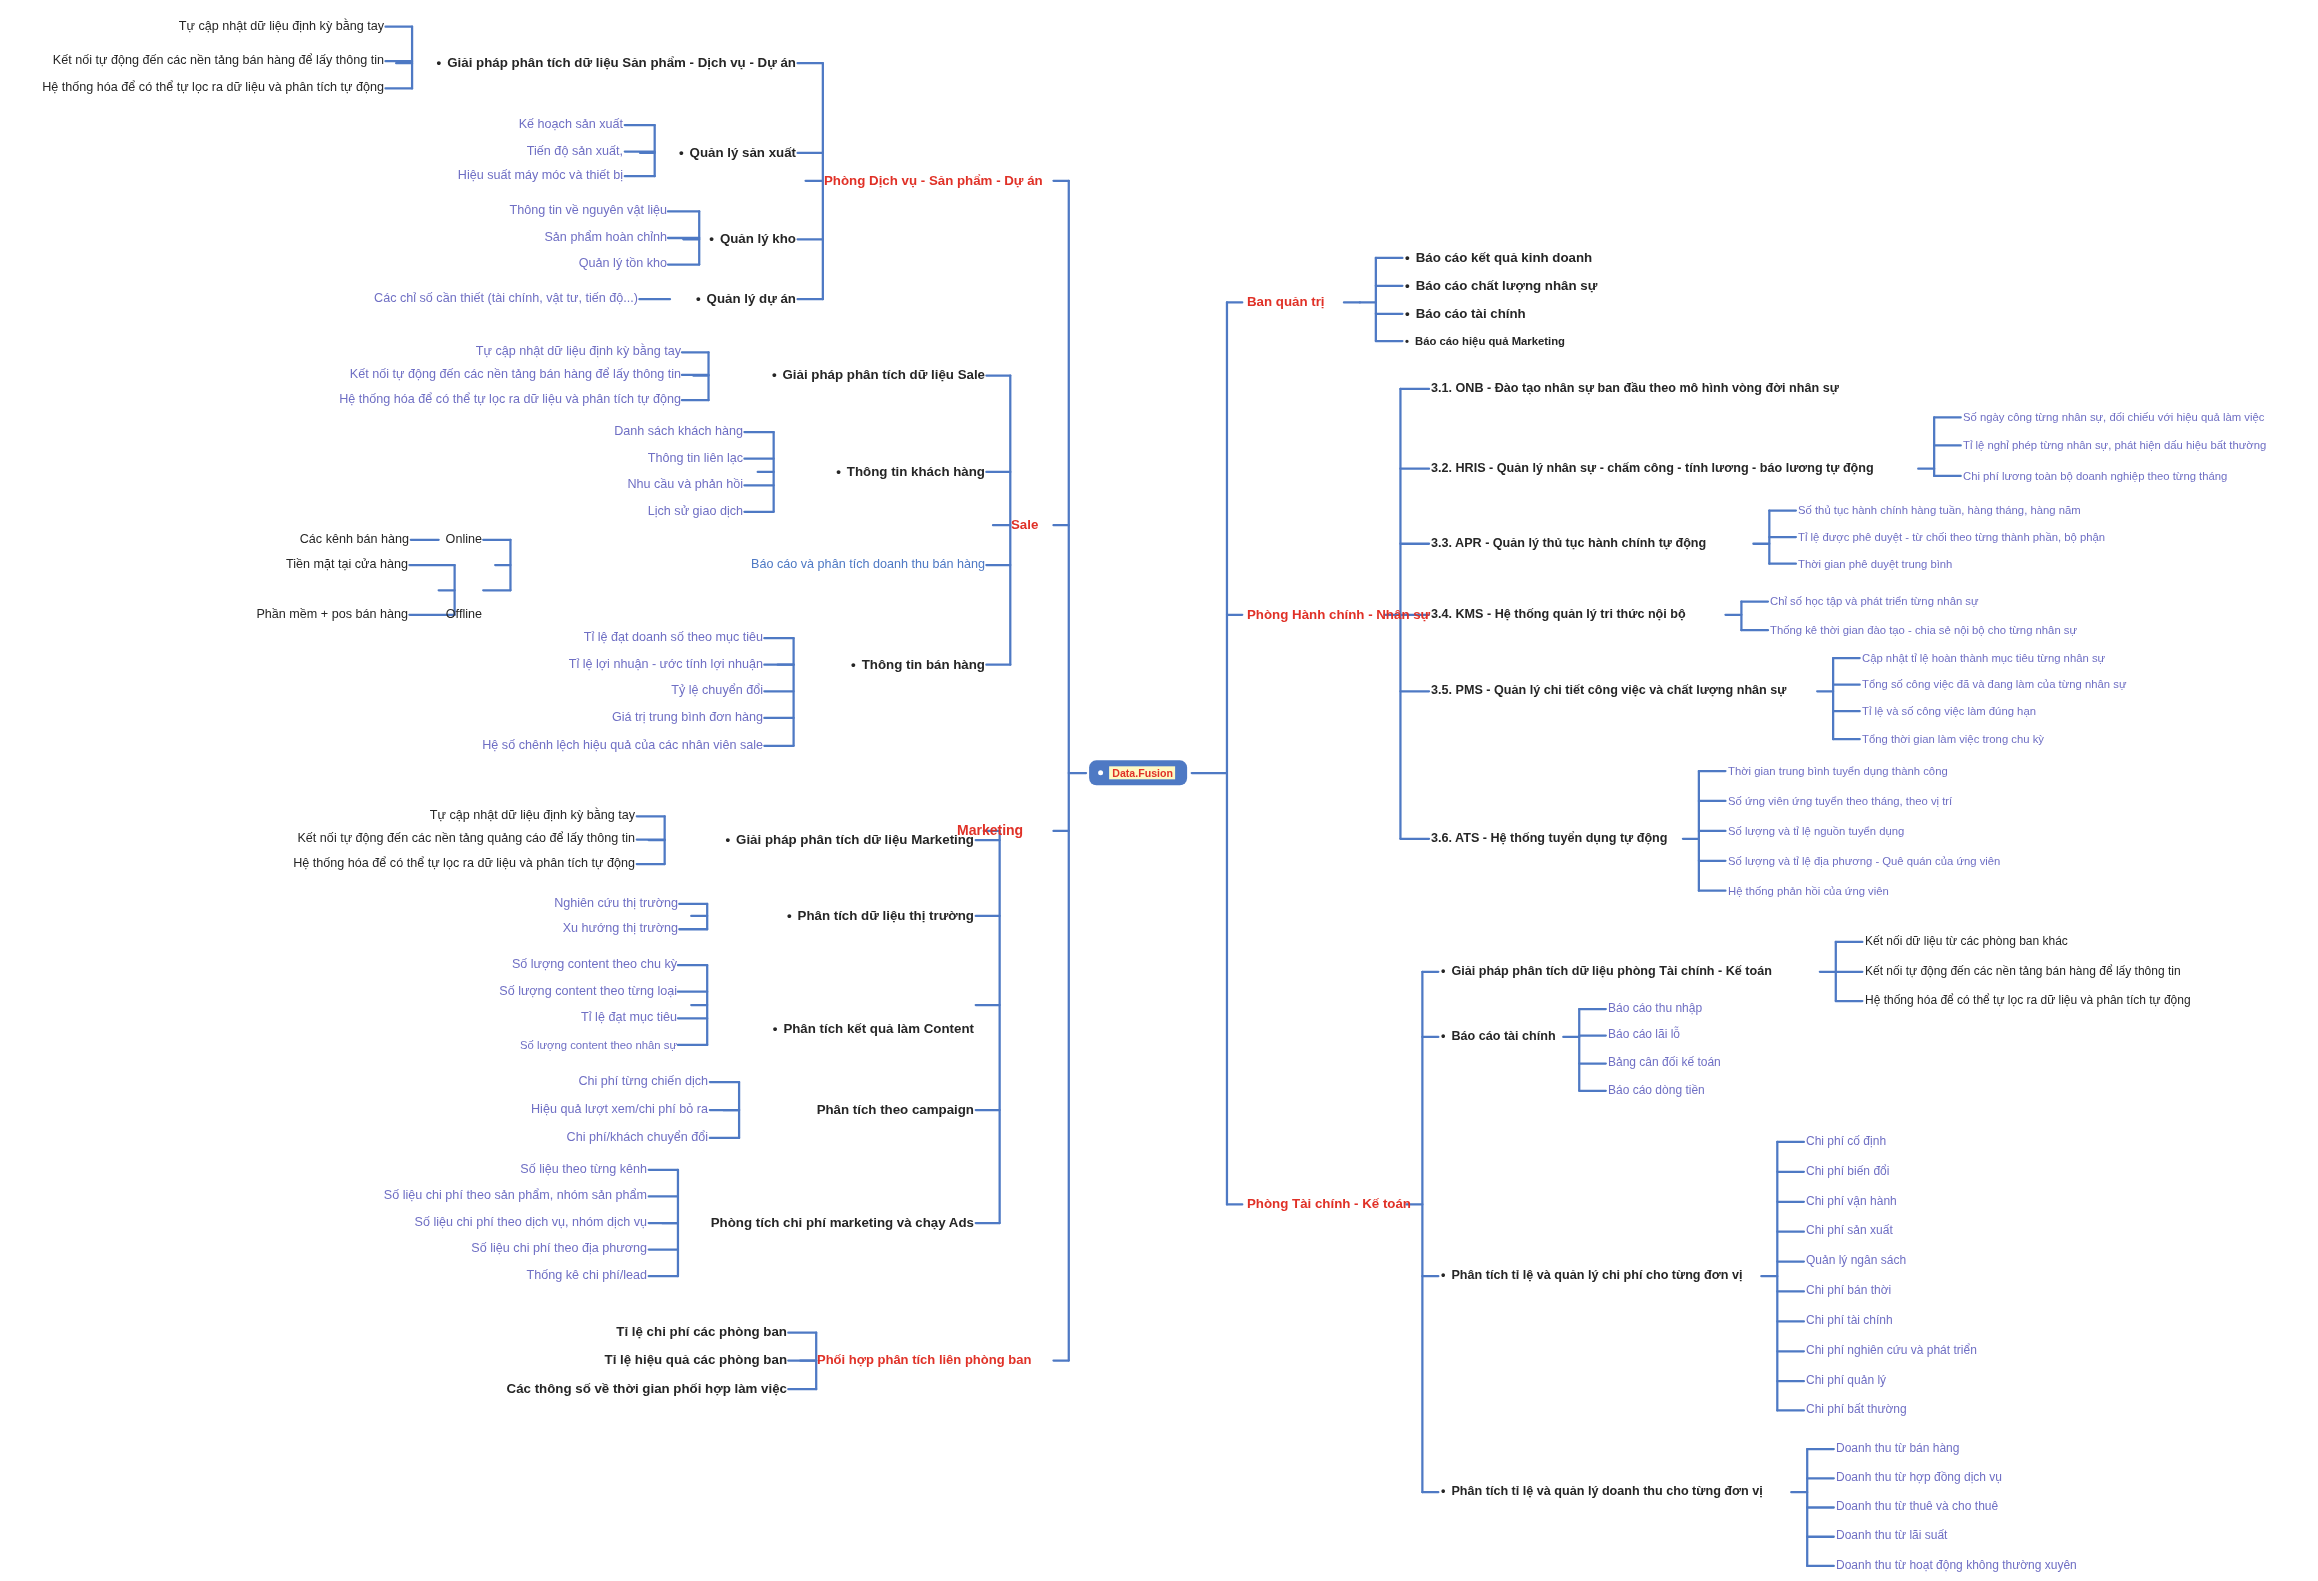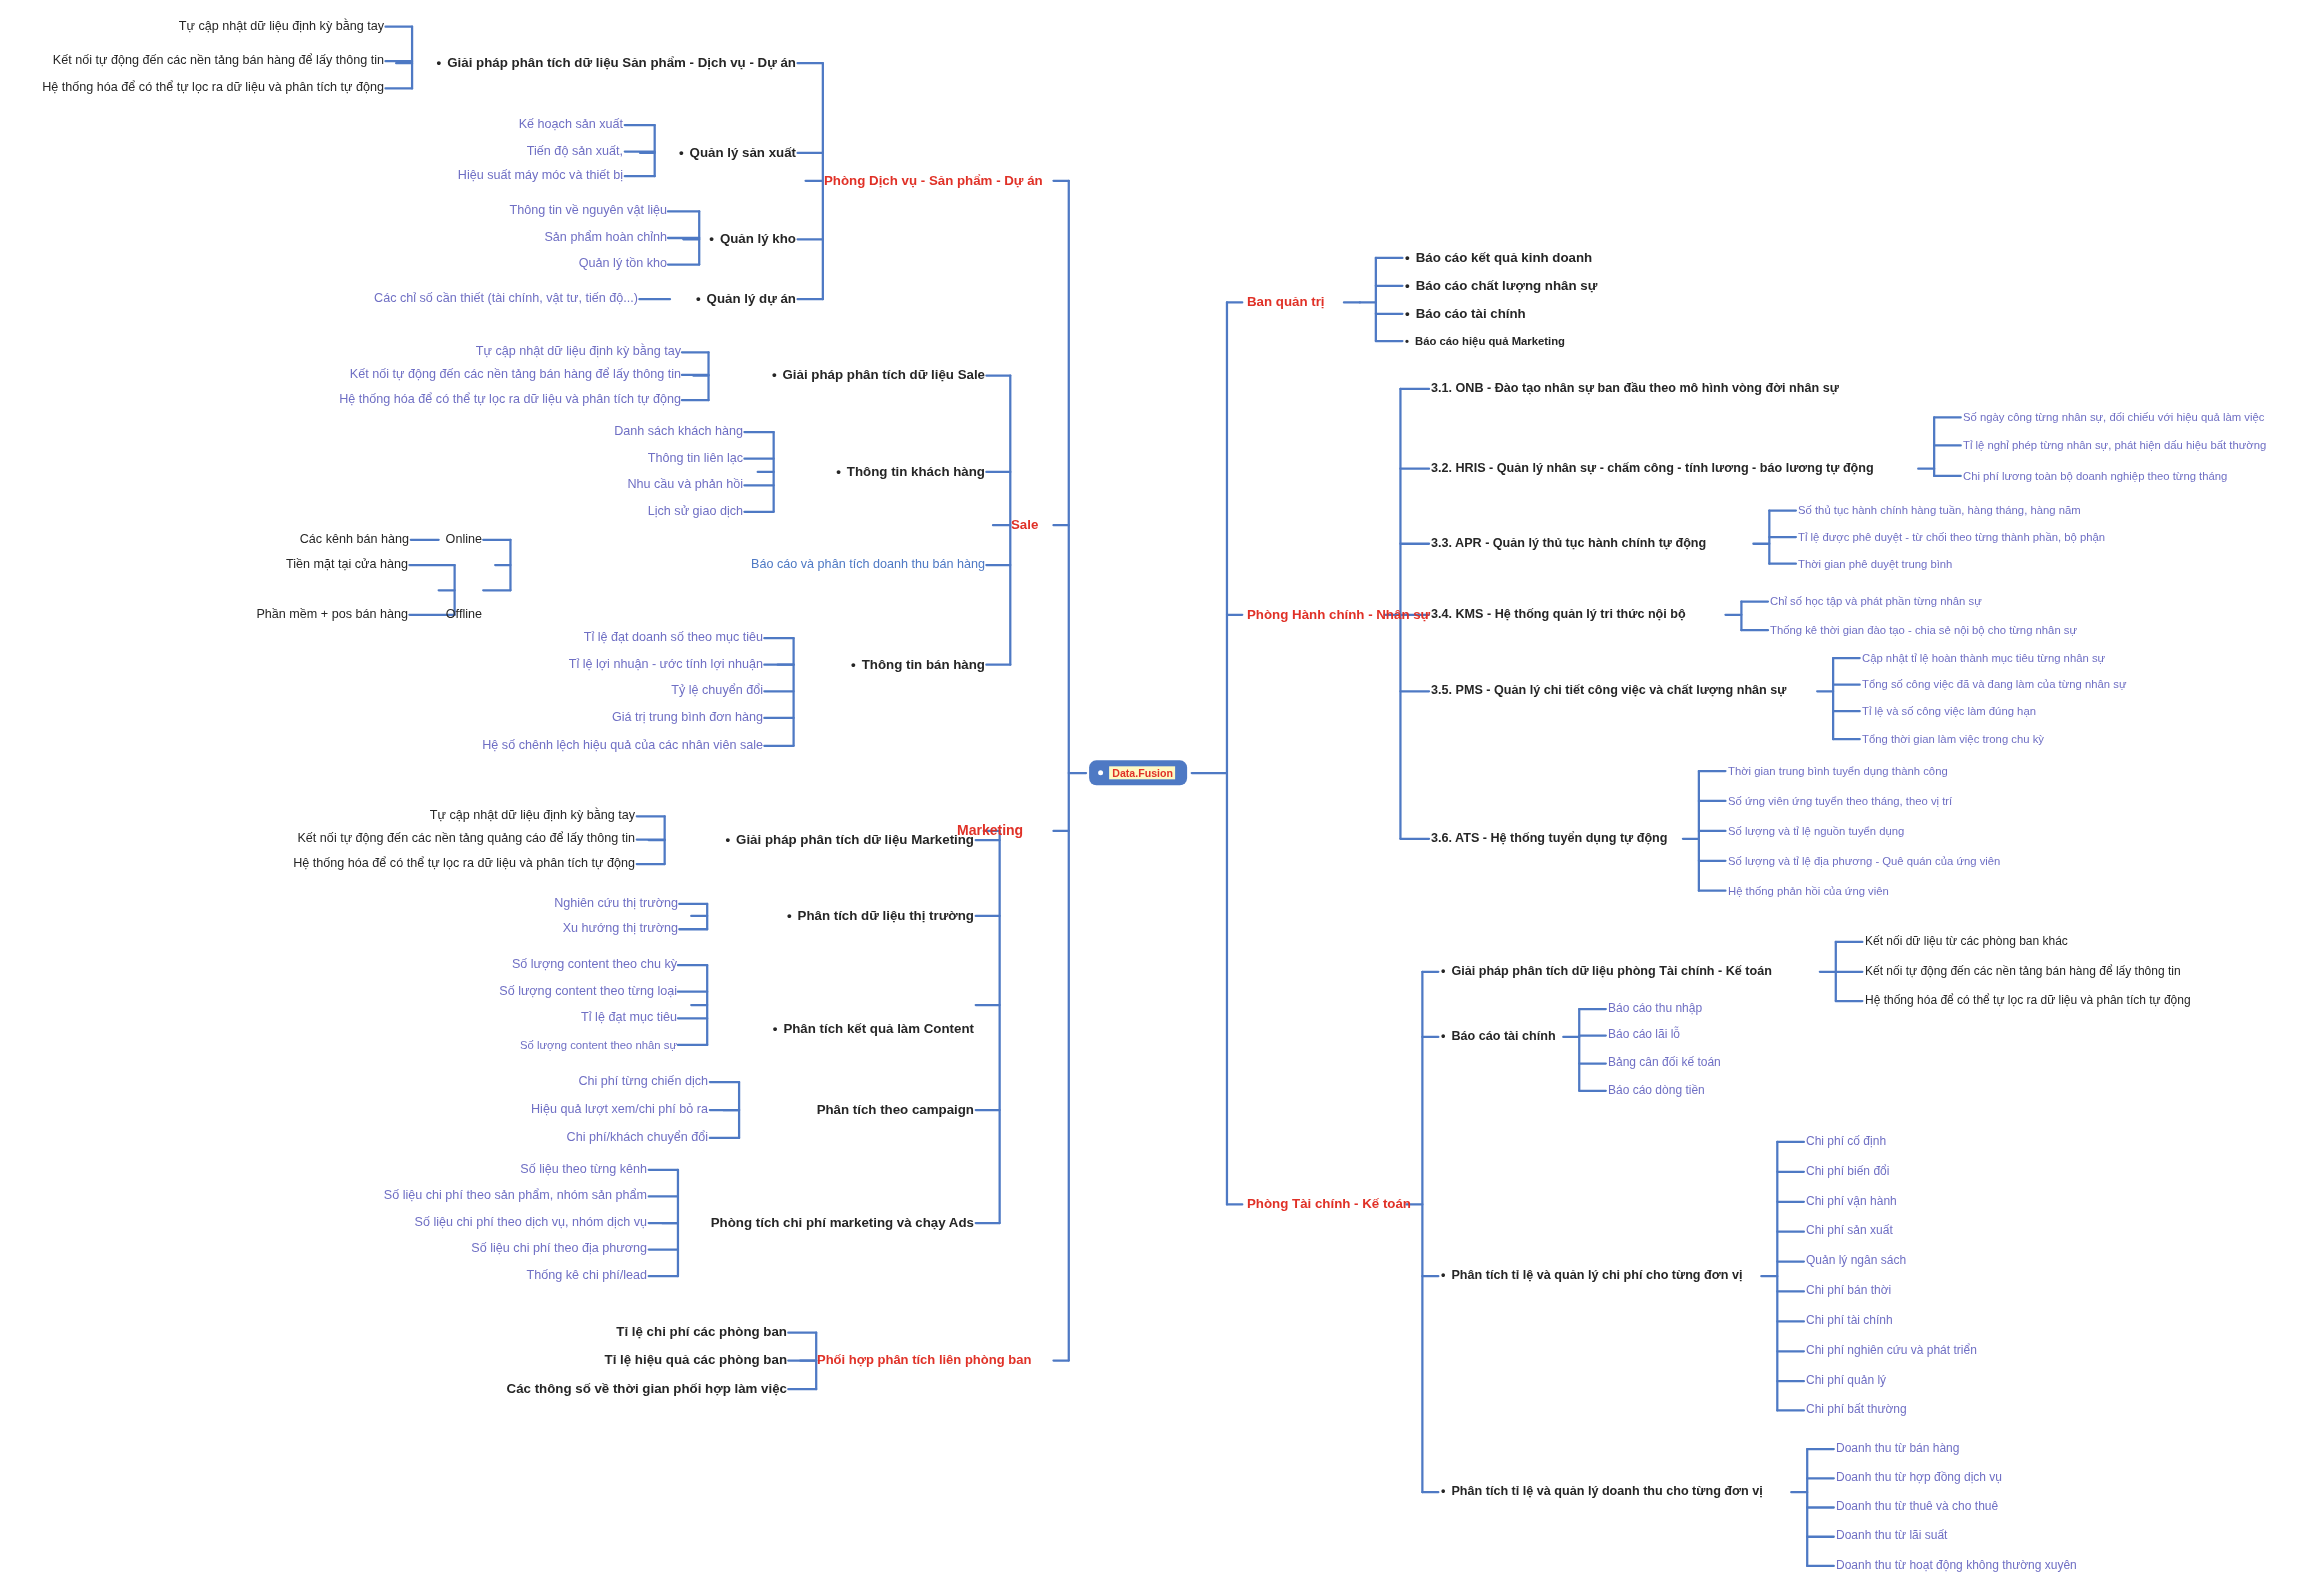--- a/index.html
+++ b/index.html
@@ -294,21 +294,21 @@
   <div class="node r t-black" style="left:1431px; top:839px; font-size:12.6px;">3.6. ATS - Hệ thống tuyển dụng tự động</div>
 
   <div class="node r t-purple" style="left:1963px; top:417px; font-size:11.3px;">Số ngày công từng nhân sự, đối chiếu với hiệu quả làm việc</div>
   <div class="node r t-purple" style="left:1963px; top:445px; font-size:11.3px;">Tỉ lệ nghỉ phép từng nhân sự, phát hiện dấu hiệu bất thường</div>
   <div class="node r t-purple" style="left:1963px; top:476px; font-size:11.3px;">Chi phí lương toàn bộ doanh nghiệp theo từng tháng</div>
 
   <div class="node r t-purple" style="left:1798px; top:510px; font-size:11.3px;">Số thủ tục hành chính hàng tuần, hàng tháng, hàng năm</div>
   <div class="node r t-purple" style="left:1798px; top:537px; font-size:11.3px;">Tỉ lệ được phê duyệt - từ chối theo từng thành phần, bộ phận</div>
   <div class="node r t-purple" style="left:1798px; top:564px; font-size:11.3px;">Thời gian phê duyệt trung bình</div>
 
-  <div class="node r t-purple" style="left:1770px; top:601px; font-size:11.3px;">Chỉ số học tập và phát phần từng nhân sự</div>
+  <div class="node r t-purple" style="left:1770px; top:601px; font-size:11.3px;">Chỉ số học tập và phát triển từng nhân sự</div>
   <div class="node r t-purple" style="left:1770px; top:630px; font-size:11.3px;">Thống kê thời gian đào tạo - chia sẻ nội bộ cho từng nhân sự</div>
 
   <div class="node r t-purple" style="left:1862px; top:658px; font-size:11.3px;">Cập nhật tỉ lệ hoàn thành mục tiêu từng nhân sự</div>
   <div class="node r t-purple" style="left:1862px; top:684px; font-size:11.3px;">Tổng số công việc đã và đang làm của từng nhân sự</div>
   <div class="node r t-purple" style="left:1862px; top:711px; font-size:11.3px;">Tỉ lệ và số công việc làm đúng hạn</div>
   <div class="node r t-purple" style="left:1862px; top:739px; font-size:11.3px;">Tổng thời gian làm việc trong chu kỳ</div>
 
   <div class="node r t-purple" style="left:1728px; top:771px; font-size:11.3px;">Thời gian trung bình tuyển dụng thành công</div>
   <div class="node r t-purple" style="left:1728px; top:801px; font-size:11.3px;">Số ứng viên ứng tuyển theo tháng, theo vị trí</div>
   <div class="node r t-purple" style="left:1728px; top:831px; font-size:11.3px;">Số lượng và tỉ lệ nguồn tuyển dụng</div>

